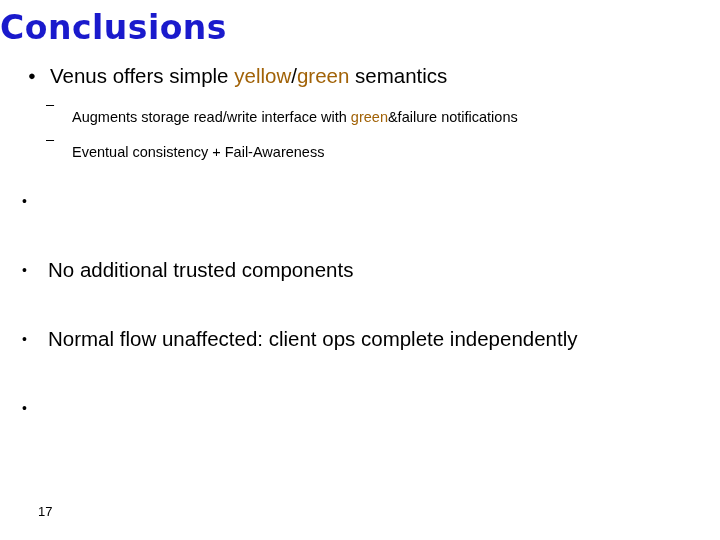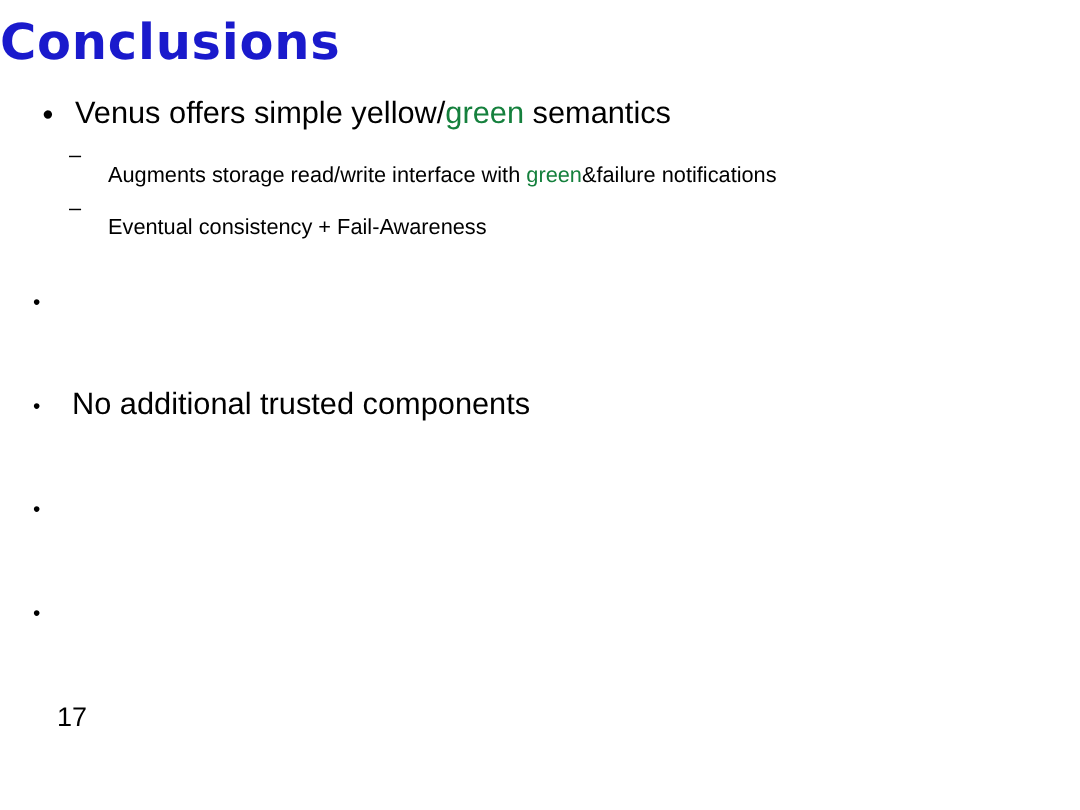--- a/index.html
+++ b/index.html
@@ -123,29 +123,29 @@
   }
   .main-item .text {
     flex: 1 1 auto;
     font-size: 20.5px;
     line-height: 26px;
     color: #000000;
     white-space: nowrap;
   }
 
   
-  .kw-yellow { color: #000000; }
-  .kw-green  { color: #15803d; }
+  .kw-yellow { color: #a16207; }
+  .kw-green  { color: #a16207; }
 
   
   .slide-number {
     position: absolute;
     left: 38px;
-    top: 470px;
-    font-size: 18px;
+    top: 504px;
+    font-size: 13px;
     line-height: 16px;
     color: #000000;
   }
 </style>
 </head>
 <body>
 
 <div class="slide">
 
   <div class="slide-title">Conclusions</div>
@@ -177,20 +177,21 @@
         <span class="marker">•</span>
       </div>
 
       <div class="main-item">
         <span class="marker">•</span>
         <span class="text">No additional trusted components</span>
       </div>
 
       <div class="main-item">
         <span class="marker">•</span>
+        <span class="text">Normal flow unaffected: client ops complete independently</span>
       </div>
 
       <div class="main-item">
         <span class="marker">•</span>
       </div>
 
     </div>
 
   </div>
 

